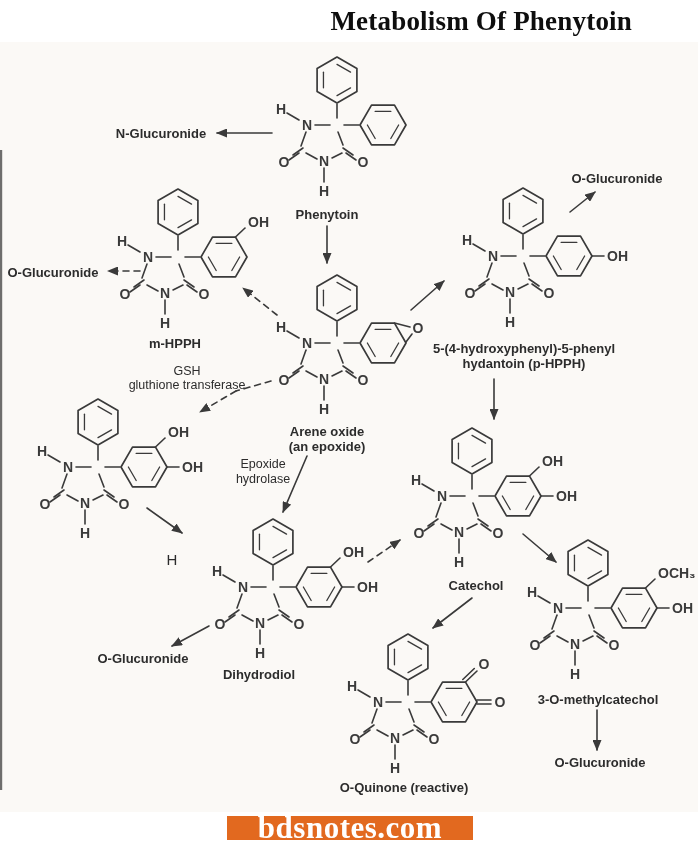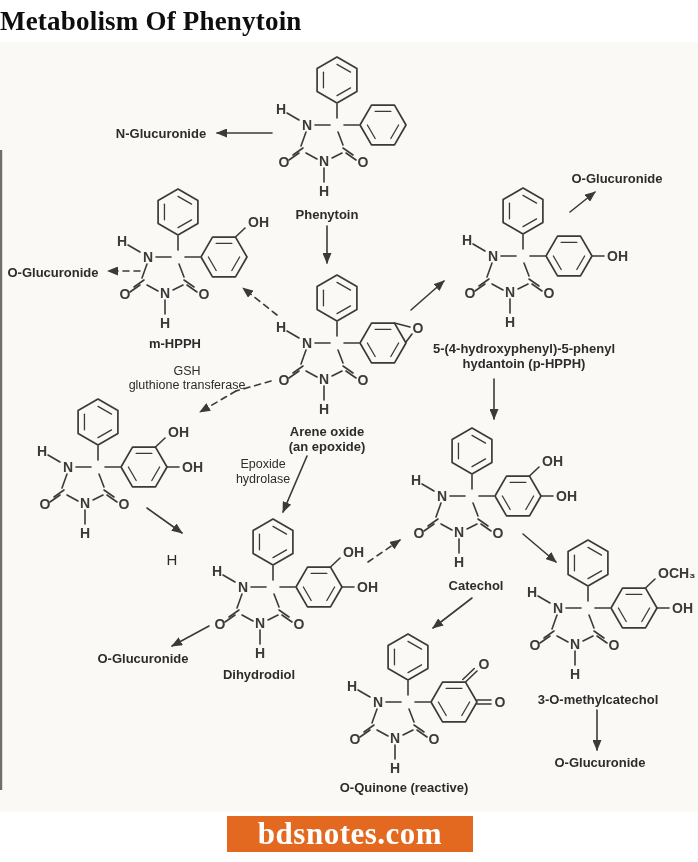--- a/index.html
+++ b/index.html
@@ -1,22 +1,22 @@
 <!DOCTYPE html>
 <html><head>
 <meta charset="utf-8">
 <style>
   html,body{margin:0;padding:0;background:#ffffff;}
   .page{position:relative;width:698px;height:862px;background:#ffffff;overflow:hidden;
         font-family:"Liberation Sans","DejaVu Sans",sans-serif;}
-  .title{position:absolute;top:2px;left:0;width:632px;text-align:left;
+  .title{position:absolute;top:2px;left:0;width:632px;text-align:right;
          font-family:"Liberation Serif","DejaVu Serif",serif;font-weight:700;
          font-size:27px;line-height:38px;color:#0e0e0e;letter-spacing:0.2px;}
   #diagram{position:absolute;left:0;top:42px;}
-  .banner{position:absolute;left:227px;top:816px;width:246px;height:36px;
+  .banner{position:absolute;left:227px;top:816px;width:246px;height:24px;
           display:flex;align-items:center;justify-content:center;}
   .banner span{font-family:"Liberation Serif","DejaVu Serif",serif;font-weight:700;
           font-size:31px;line-height:38px;letter-spacing:0.5px;}
   svg text{font-family:"Liberation Sans","DejaVu Sans",sans-serif;}
 </style>
 </head>
 <body>
 
 <div class="page">
   <div class="title">Metabolism Of Phenytoin</div>

